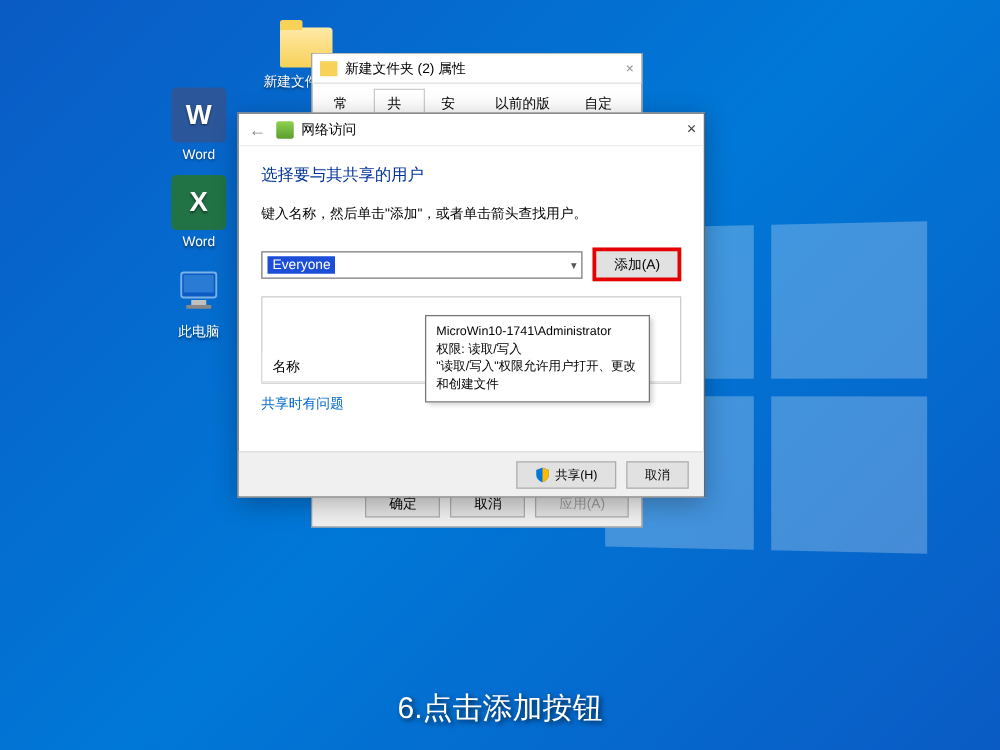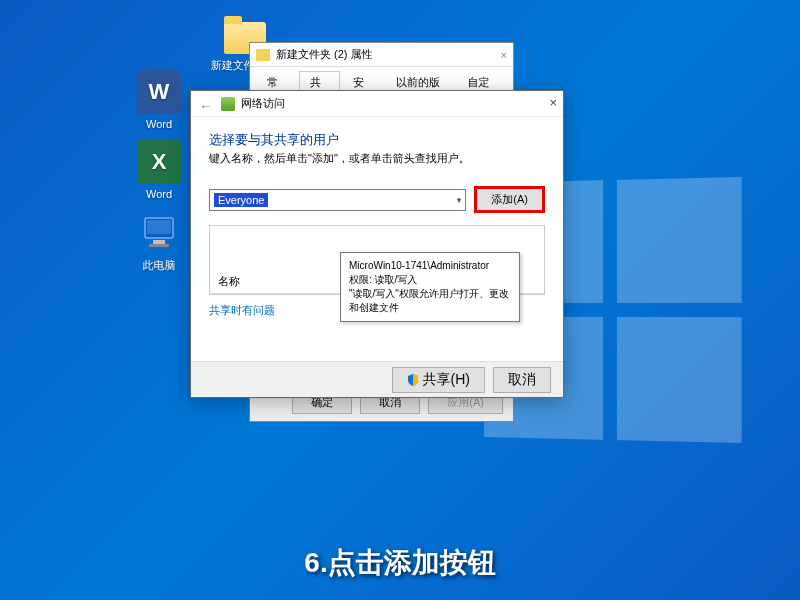--- a/index.html
+++ b/index.html
@@ -34,21 +34,21 @@
 .btn{padding:3px 18px;font-size:11px;background:#e1e1e1;border:1px solid #adadad;}
 .btn.disabled{color:#999;}
 
 
 .dlg{position:absolute;left:190px;top:90px;width:374px;height:308px;background:#fff;border:1px solid #666;box-shadow:0 4px 20px rgba(0,0,0,0.3);font-size:11px;color:#000;}
 .dlg-hdr{height:26px;display:flex;align-items:center;padding:0 8px;border-bottom:1px solid #eee;}
 .dlg-hdr .back{color:#888;font-size:14px;margin-right:8px;}
 .dlg-hdr .nico{width:14px;height:14px;background:linear-gradient(#8fd14f,#5a9e2e);margin-right:6px;border-radius:2px;}
 .dlg-close{position:absolute;right:6px;top:4px;color:#444;font-size:13px;}
 .dlg-body{padding:14px 18px;}
-.dlg-h{color:#003399;font-size:13px;margin-bottom:2px;}
+.dlg-h{color:#003399;font-size:13px;margin-bottom:14px;}
 .dlg-sub{font-size:11px;margin-bottom:20px;}
 .combo-row{display:flex;gap:8px;align-items:center;margin-bottom:12px;}
 .combo{flex:1;height:22px;border:1px solid #7a7a7a;display:flex;align-items:center;padding:0 4px;position:relative;}
 .combo .val{background:#1d4ed8;color:#fff;padding:1px 4px;font-size:11px;}
 .combo .arrow{margin-left:auto;font-size:9px;color:#555;}
 .add-btn{padding:3px 14px;border:3px solid #e60000;background:#e1e1e1;font-size:11px;text-align:center;}
 
 .tbl{border:1px solid #ccc;}
 .tbl-h{display:flex;background:#fff;border-bottom:1px solid #ddd;font-size:11px;margin-top:44px;}
 .tbl-h>div{padding:4px 8px;}
@@ -62,25 +62,25 @@
 .uico.group{background:linear-gradient(#5b8a3a,#7ba858);border-radius:3px;}
 .perm{margin-left:auto;display:flex;align-items:center;gap:3px;}
 .perm .tri{font-size:8px;}
 
 
 .tip{position:absolute;left:340px;top:252px;width:180px;background:#fff;border:1px solid #767676;padding:6px 8px;font-size:10px;line-height:1.4;box-shadow:2px 2px 4px rgba(0,0,0,0.2);z-index:50;}
 
 .link{color:#0066cc;font-size:11px;margin-top:8px;display:inline-block;}
 
 .dlg-foot{position:absolute;bottom:0;left:0;right:0;height:36px;background:#f0f0f0;display:flex;align-items:center;justify-content:flex-end;gap:8px;padding:0 12px;border-top:1px solid #ddd;}
-.sbtn{padding:3px 14px;background:#e1e1e1;border:1px solid #adadad;font-size:14px;display:flex;align-items:center;gap:4px;}
+.sbtn{padding:3px 14px;background:#e1e1e1;border:1px solid #adadad;font-size:10px;display:flex;align-items:center;gap:4px;}
 .shield{width:12px;height:12px;}
 
 
-.caption{position:absolute;bottom:18px;left:0;right:0;text-align:center;color:#fff;font-size:28px;font-weight:700;text-shadow:2px 2px 4px rgba(0,0,0,0.7);}
+.caption{position:absolute;bottom:18px;left:0;right:0;text-align:center;color:#fff;font-size:24px;font-weight:400;text-shadow:2px 2px 4px rgba(0,0,0,0.7);}
 </style>
 </head>
 <body>
 
 <div class="win-logo">
     <div></div>
     <div></div>
     <div></div>
     <div></div>
   </div>

